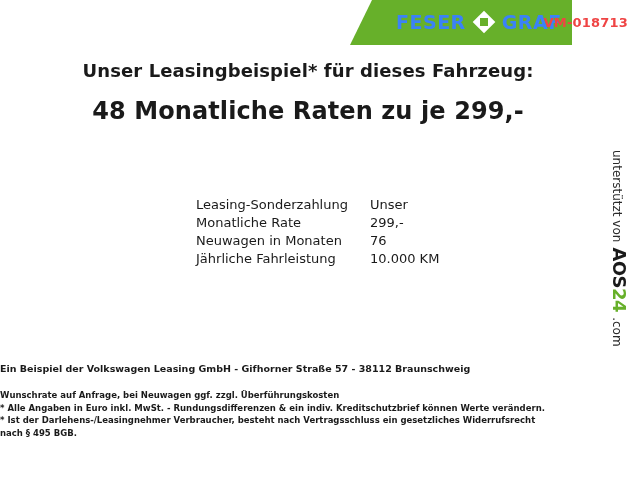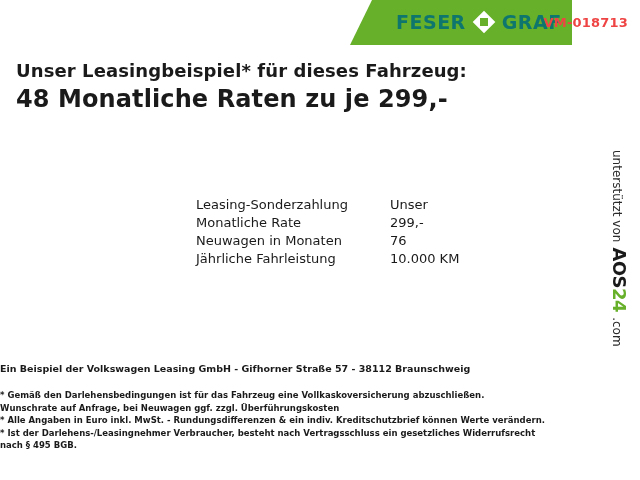--- a/index.html
+++ b/index.html
@@ -37,21 +37,21 @@
     border-style: solid;
     border-width: 0 0 45px 22px;
     border-color: transparent transparent #67b02a transparent;
   }
   .brand {
     position: absolute;
     top: 11px; left: 396px;
     display: flex;
     align-items: center;
     gap: 10px;
-    color: #0f766e;
+    color: #3b82f6;
     font-size: 19px;
     font-weight: bold;
     letter-spacing: 0.5px;
   }
   .brand-mark {
     display: inline-block;
     width: 16px; height: 16px;
     background: #ffffff;
     position: relative;
     transform: rotate(45deg);
@@ -71,48 +71,47 @@
     font-weight: bold;
     color: #ef4444;
     letter-spacing: 0.2px;
   }
 
   
   .title-block {
     position: absolute;
     top: 60px; left: 0;
     width: 600px;
-    text-align: left;
+    text-align: center;
     padding-left: 16px;
   }
   .title-1 {
     font-size: 18px;
     font-weight: bold;
     color: #1a1a1a;
     letter-spacing: 0.1px;
   }
   .title-2 {
-    margin-top: 4px;
+    margin-top: 16px;
     font-size: 24px;
     font-weight: bold;
     color: #1a1a1a;
     letter-spacing: 0.1px;
   }
 
   
   .details {
     position: absolute;
     top: 196px; left: 196px;
     font-size: 13px;
     color: #1a1a1a;
   }
   .detail-row {
     display: flex;
     line-height: 18px;
-    gap: 20px;
   }
   .detail-label { width: 174px; }
   .detail-value { }
 
   
   .sponsor {
     position: absolute;
     top: 150px; right: 4px;
     width: 28px; height: 190px;
   }
@@ -204,21 +203,20 @@
       <span class="sponsor-brand">
         <span>AOS</span><span class="accent">24</span>
       </span>
       <span class="sponsor-tld">.com</span>
     </div>
   </div>
 
   <div class="footer">
     <div class="footer-line">Ein Beispiel der Volkswagen Leasing GmbH - Gifhorner Straße 57 - 38112 Braunschweig</div>
     <div class="footnotes">
-      <div class="footnote">* Gemäß den Darlehensbedingungen ist für das Fahrzeug eine Vollkaskoversicherung abzuschließen.</div>
       <div class="footnote">Wunschrate auf Anfrage, bei Neuwagen ggf. zzgl. Überführungskosten</div>
       <div class="footnote">* Alle Angaben in Euro inkl. MwSt. - Rundungsdifferenzen &amp; ein indiv. Kreditschutzbrief können Werte verändern.</div>
       <div class="footnote">* Ist der Darlehens-/Leasingnehmer Verbraucher, besteht nach Vertragsschluss ein gesetzliches Widerrufsrecht</div>
       <div class="footnote">nach § 495 BGB.</div>
     </div>
   </div>
 
 </div>
 
 </body></html>

